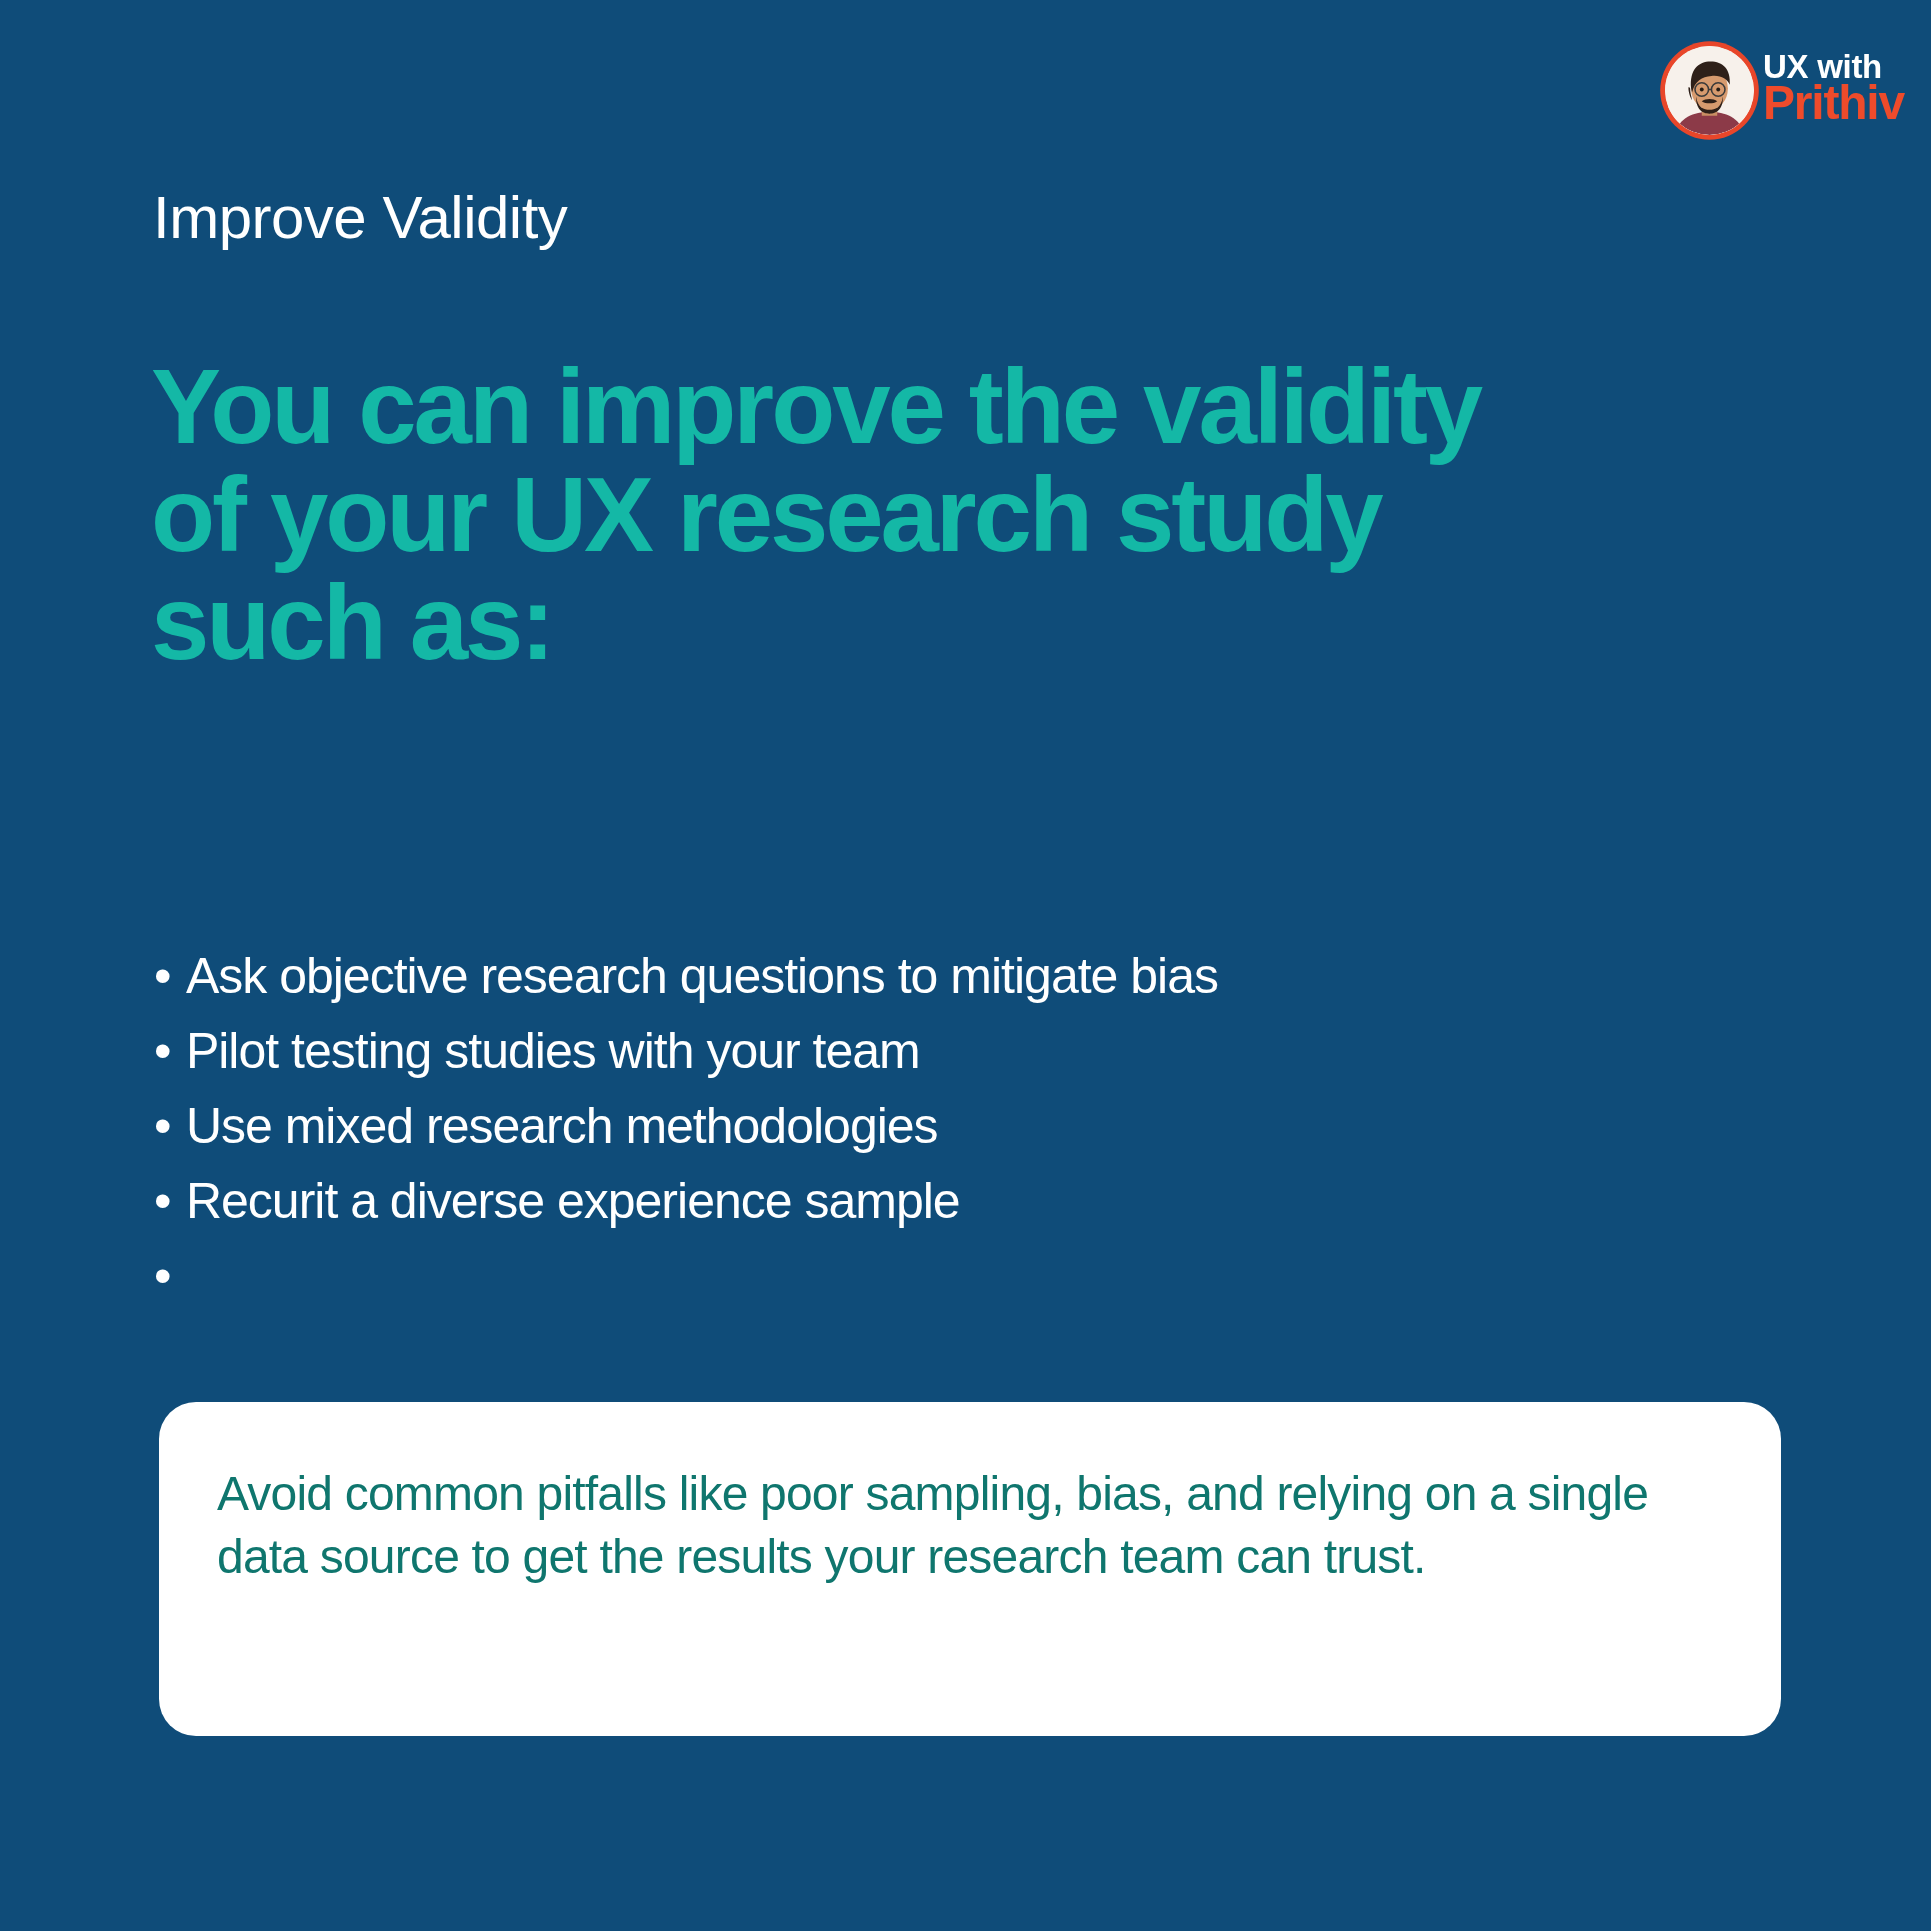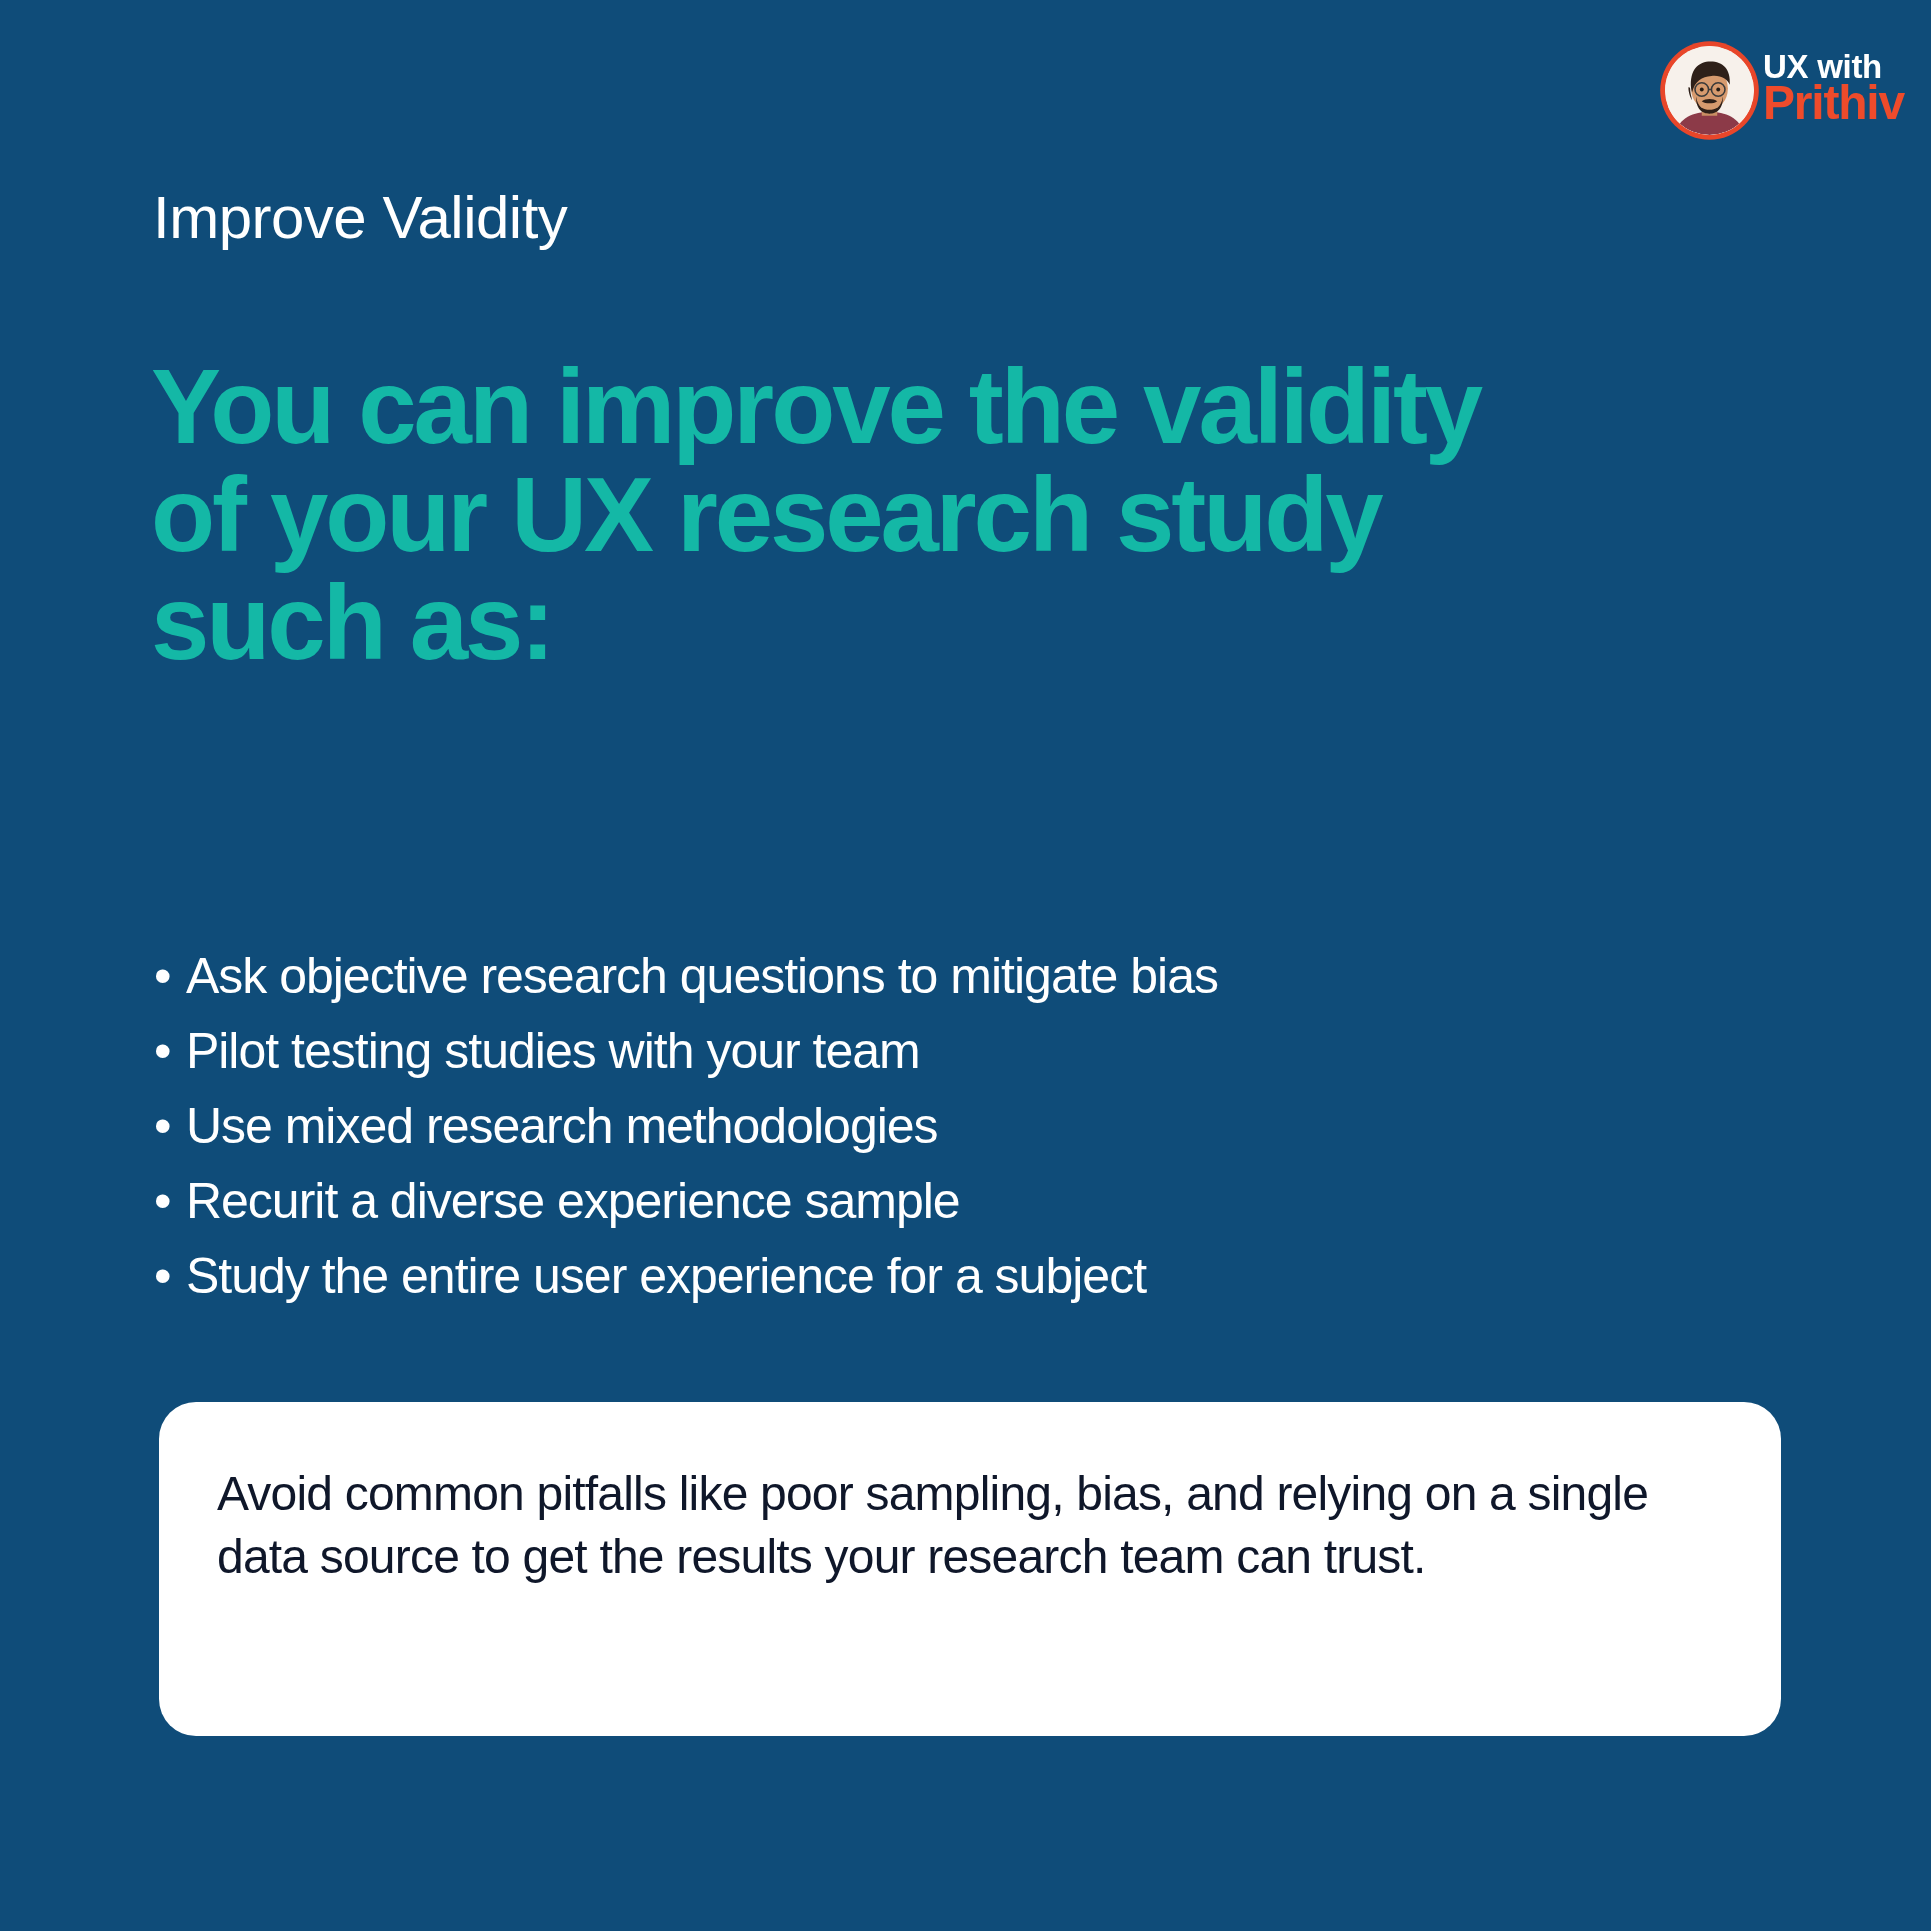--- a/index.html
+++ b/index.html
@@ -115,21 +115,21 @@
     left: 159px;
     top: 1402px;
     width: 1622px;
     height: 334px;
     background: #ffffff;
     border-radius: 37px;
     box-sizing: border-box;
     padding: 60px 58px 0 58px;
   }
   .note-text {
-    color: #0f172a;
+    color: #0f766e;
     font-size: 48px;
     font-weight: 400;
     line-height: 1.32;
     letter-spacing: -0.8px;
   }
 </style>
 </head>
 <body>
 
 <div class="brand">
@@ -191,20 +191,19 @@
   <li>
     <span class="bullet-dot">•</span>
     <span>Use mixed research methodologies</span>
   </li>
   <li>
     <span class="bullet-dot">•</span>
     <span>Recurit a diverse experience sample</span>
   </li>
   <li>
     <span class="bullet-dot">•</span>
-    <span>Study the entire user experience for a subject</span>
   </li>
 </ul>
 
 <div class="note-card">
   <div class="note-text">Avoid common pitfalls like poor sampling, bias, and relying on a single data source to get the results your research team can trust.</div>
 </div>
 
 
 </body></html>

